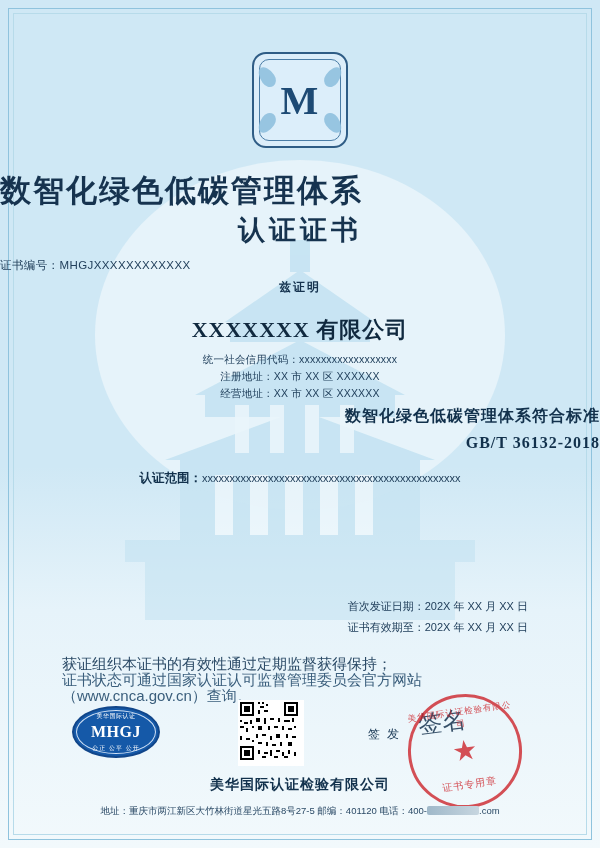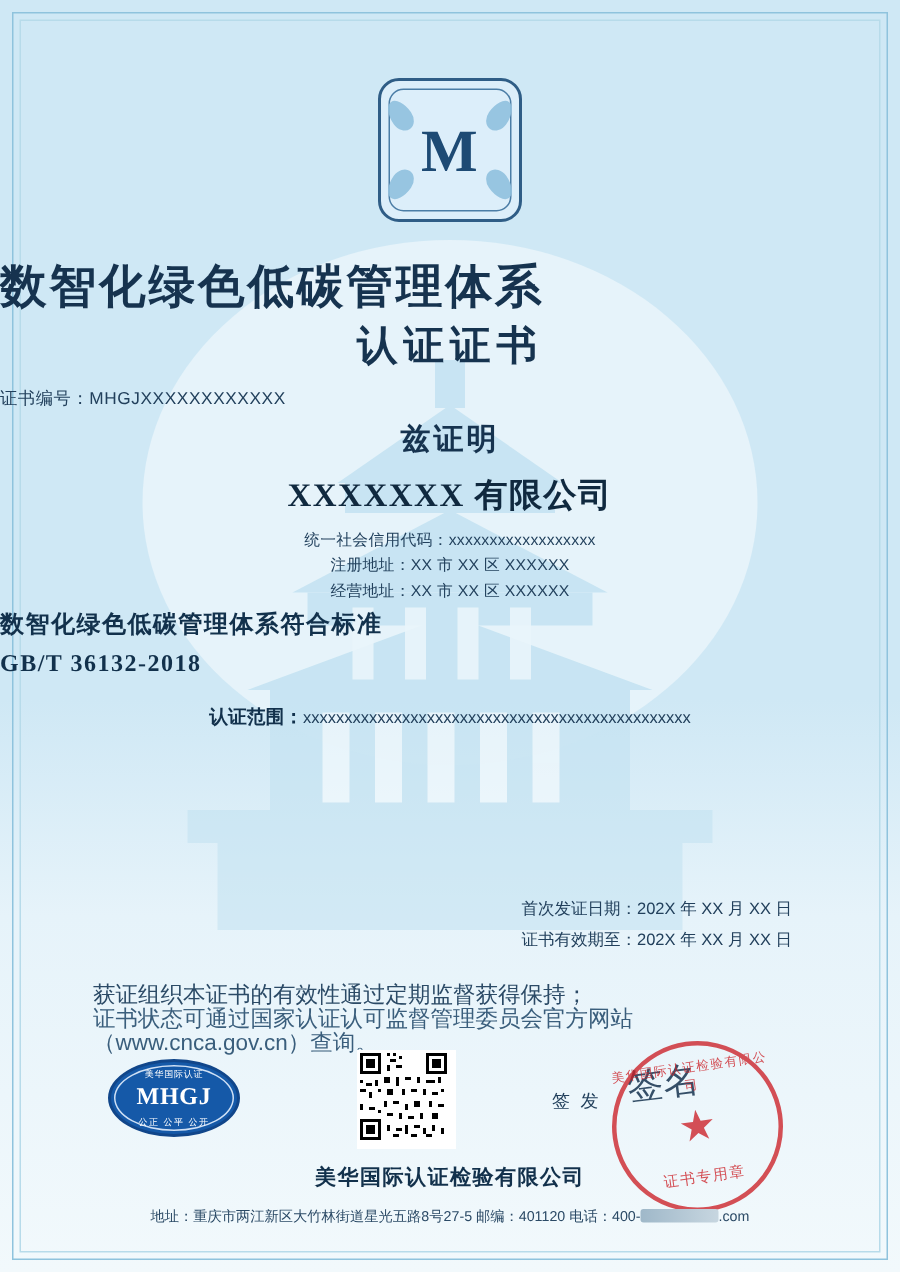--- a/index.html
+++ b/index.html
@@ -60,41 +60,41 @@
     font-family:"Liberation Serif","DejaVu Serif",serif;
     font-size:27px;font-weight:700;color:#16334f;letter-spacing:4px;
   }
   .certno{
     position:absolute;top:258px;left:0;right:0;
     font-size:11.5px;color:#22405c;letter-spacing:.4px;
   }
   .hereby{
     position:absolute;top:279px;left:0;right:0;text-align:center;
     font-family:"Liberation Serif","DejaVu Serif",serif;
-    font-size:20px;font-weight:700;color:#16334f;letter-spacing:2px;
+    font-size:12px;font-weight:700;color:#16334f;letter-spacing:2px;
   }
   .company{
     position:absolute;top:315px;left:0;right:0;text-align:center;
     font-family:"Liberation Serif","DejaVu Serif",serif;
     font-size:22px;font-weight:700;color:#10293f;letter-spacing:1px;
   }
   .infoline{
     position:absolute;left:0;right:0;text-align:center;
     font-size:10.5px;color:#23425e;letter-spacing:.2px;
   }
   .info1{top:353px;}
   .info2{top:370px;}
   .info3{top:387px;}
   .standard-text{
-    position:absolute;top:406px;left:0;right:0;text-align:left;
+    position:absolute;top:406px;left:0;right:0;text-align:right;
     font-family:"Liberation Serif","DejaVu Serif",serif;
     font-size:16px;font-weight:700;color:#12314c;letter-spacing:1px;
   }
   .standard-code{
-    position:absolute;top:434px;left:0;right:0;text-align:left;
+    position:absolute;top:434px;left:0;right:0;text-align:right;
     font-family:"Liberation Serif","DejaVu Serif",serif;
     font-size:16px;font-weight:700;color:#12314c;letter-spacing:1px;
   }
   .scope{
     position:absolute;top:470px;left:0;right:0;text-align:center;
     font-size:11px;color:#22405c;
   }
   .scope b{font-size:12.5px;font-family:"Liberation Serif","DejaVu Serif",serif;color:#12314c;}
 
   .dates{

